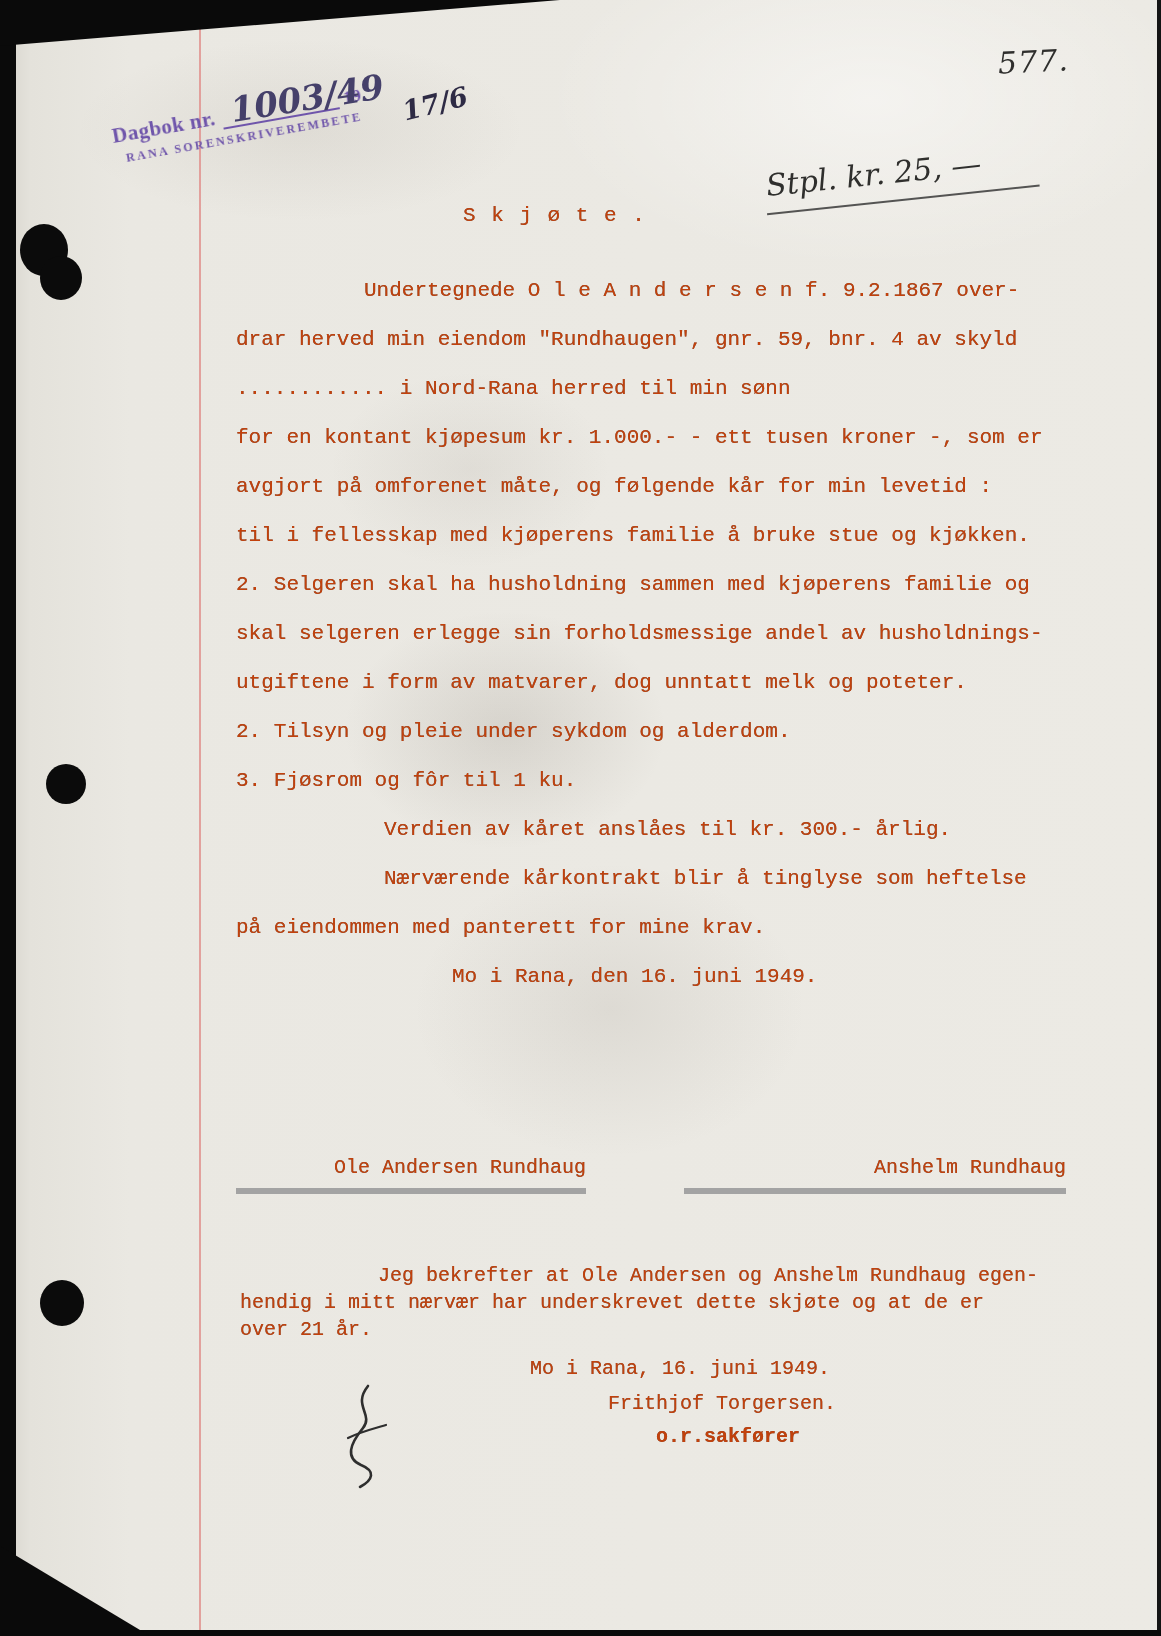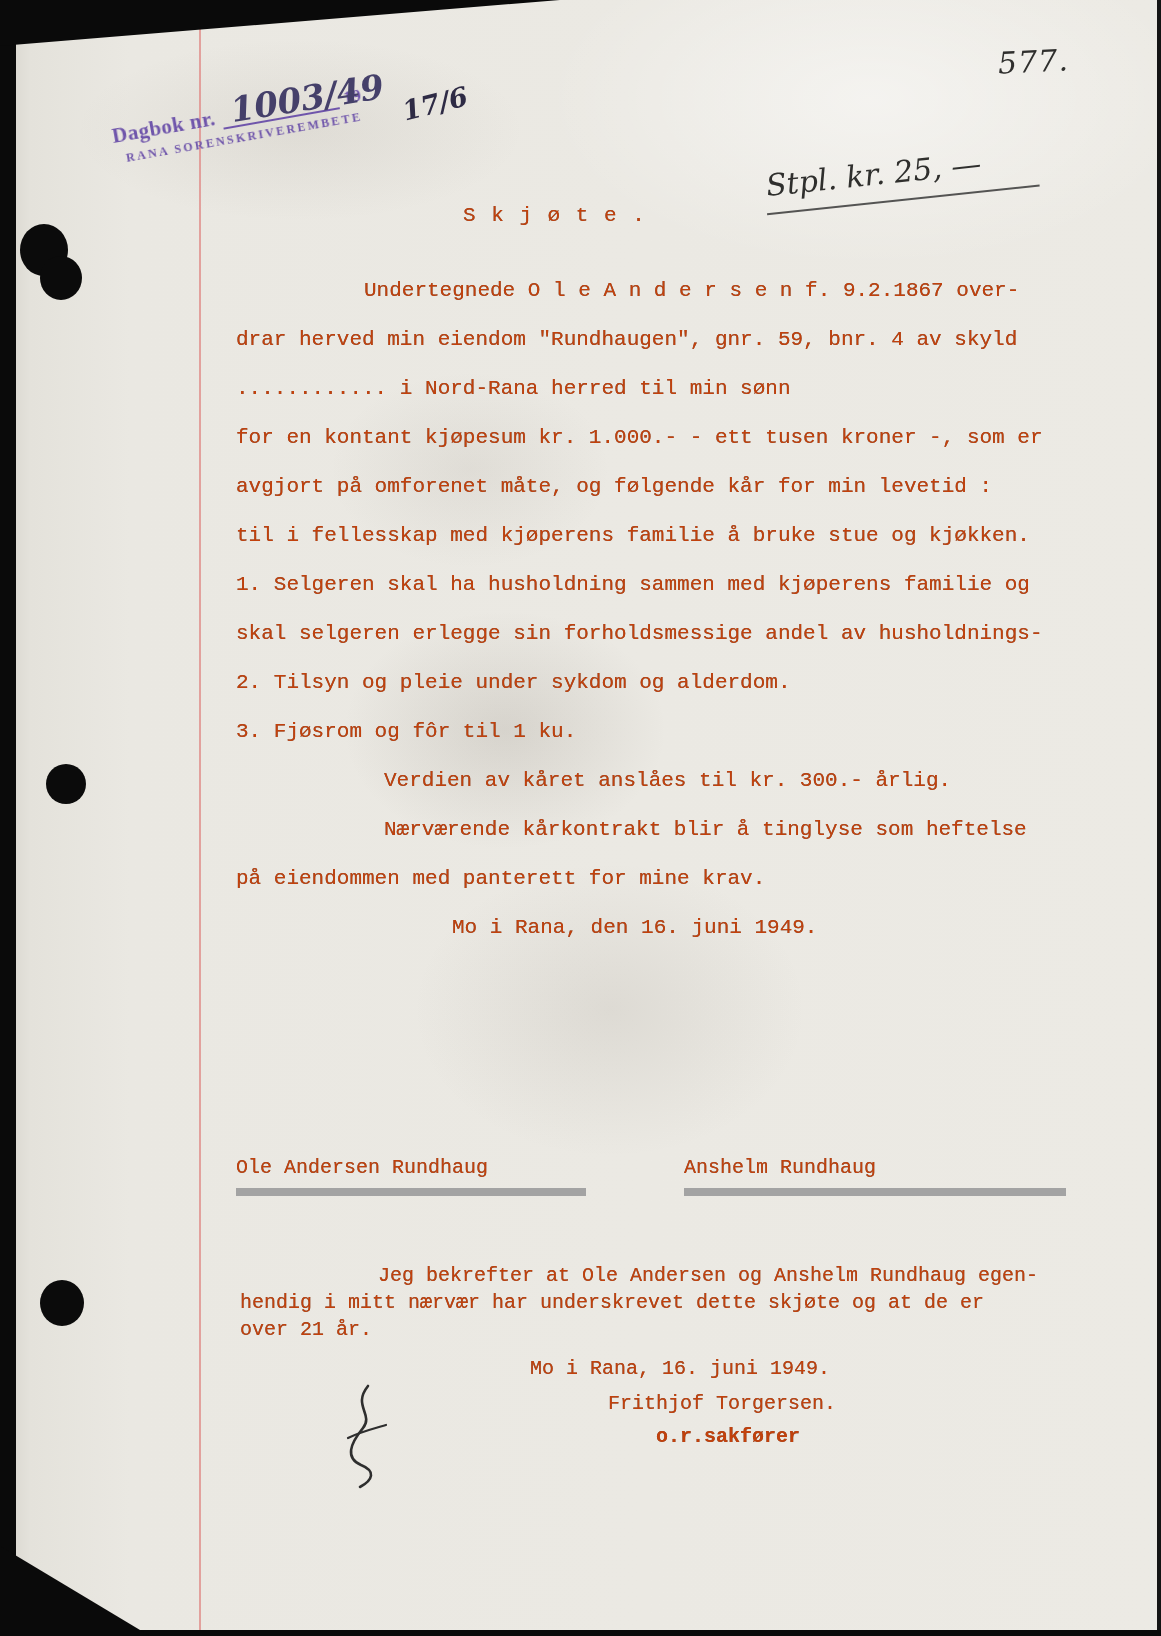--- a/index.html
+++ b/index.html
@@ -62,22 +62,22 @@
                 letter-spacing:1.5px; z-index:3; }
   .deed-body { position:absolute; left:236px; top:266px; width:836px;
                font-size:21px; line-height:49px; z-index:3; white-space:nowrap; }
   .ind-a { padding-left:128px; }
   .ind-b { padding-left:62px; }
   .ind-c { padding-left:148px; }
   .ind-date { padding-left:216px; }
   
   .sig-row { position:absolute; left:236px; top:1158px; width:830px; display:flex;
              justify-content:space-between; z-index:3; }
-  .sig { font-size:20px; line-height:1; text-align:left; padding-bottom:10px;
-         border-bottom:8px solid #a3a3a3; }
+  .sig { font-size:20px; line-height:1; text-align:right; padding-bottom:10px;
+         border-bottom:6px solid #a3a3a3; }
   .sig-left  { width:350px; }
   .sig-right { width:382px; }
   
   .attest { position:absolute; left:240px; top:1262px; width:832px; font-size:20px;
             line-height:27px; z-index:3; white-space:nowrap; }
   .att-ind   { padding-left:138px; }
   .att-date  { padding-left:290px; margin-top:12px; }
   .att-name  { padding-left:368px; margin-top:8px; }
   .att-title { padding-left:416px; margin-top:6px;font-weight:bold; }
   
@@ -117,22 +117,23 @@
 
   <div class="type deed-title">S k j ø t e .</div>
 
   <div class="type deed-body">
     <div class="ind-a">Undertegnede  O l e  A n d e r s e n  f. 9.2.1867 over-</div>
     <div>drar herved min eiendom "Rundhaugen", gnr. 59, bnr. 4 av skyld</div>
     <div>............ i Nord-Rana herred til min sønn</div>
     <div>for en kontant kjøpesum kr. 1.000.- - ett tusen kroner -, som er</div>
     <div>avgjort på omforenet måte, og følgende kår for min levetid :</div>
     <div>til i fellesskap med kjøperens familie å bruke stue og kjøkken.</div>
-    <div>1. Selgeren skal ha husholdning sammen med kjøperens familie og</div>
+    <div>2. Selgeren skal ha husholdning sammen med kjøperens familie og</div>
     <div>skal selgeren erlegge sin forholdsmessige andel av husholdnings-</div>
+    <div>utgiftene i form av matvarer, dog unntatt melk og poteter.</div>
     <div>2. Tilsyn og pleie under sykdom og alderdom.</div>
     <div>3. Fjøsrom og fôr til 1 ku.</div>
     <div class="ind-c">Verdien av kåret anslåes til kr. 300.- årlig.</div>
     <div class="ind-c">Nærværende kårkontrakt blir å tinglyse som heftelse</div>
     <div>på eiendommen med panterett for mine krav.</div>
     <div class="ind-date">Mo i Rana, den 16. juni 1949.</div>
   </div>
 
   <div class="sig-row">
     <div class="type sig sig-left">Ole Andersen Rundhaug</div>

